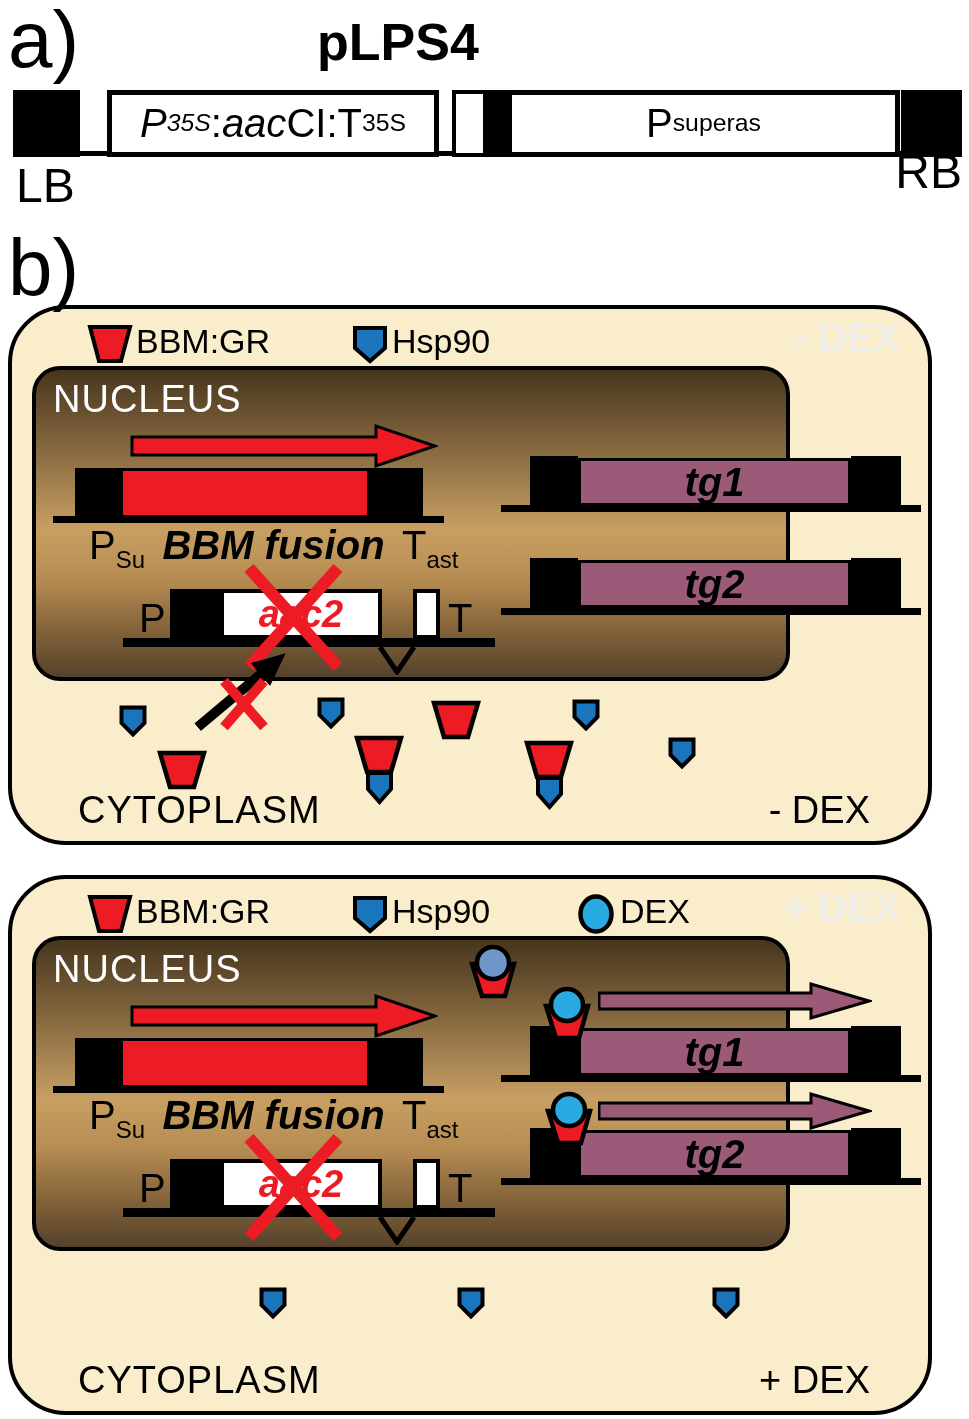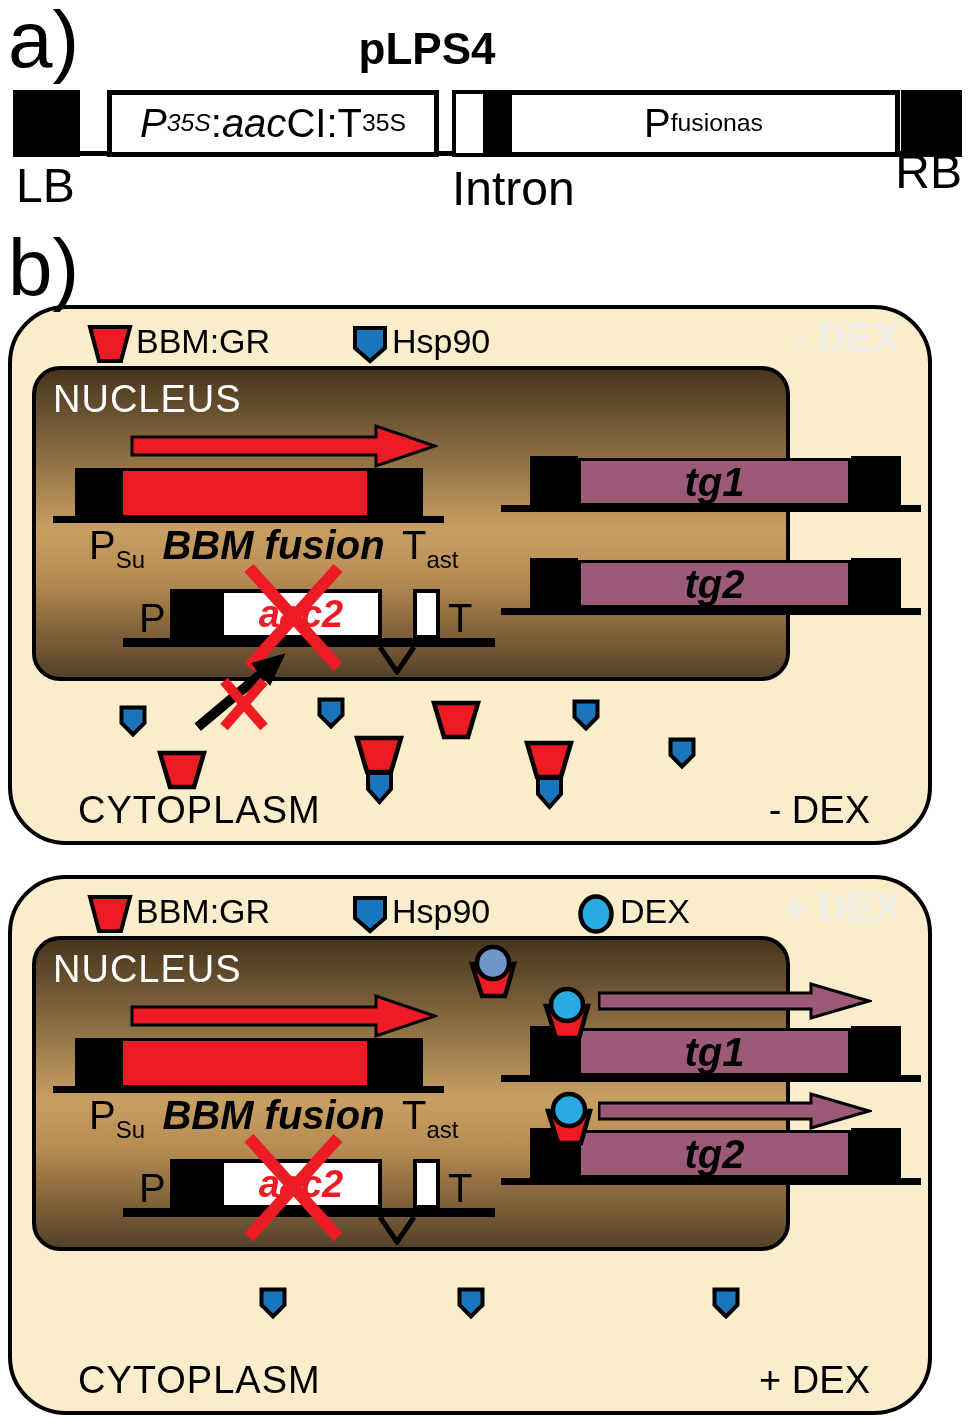--- a/index.html
+++ b/index.html
@@ -8,22 +8,22 @@
   .abs{position:absolute;}
   .big-label{position:absolute;font-size:80px;line-height:1;}
   
   .baseline-a{position:absolute;left:13px;top:151px;width:949px;height:5px;background:#000;}
   .blackbox{position:absolute;background:#000;}
   .cassette{position:absolute;top:90px;height:57px;background:#fff;border:5px solid #000;
             display:flex;align-items:center;justify-content:center;font-size:40px;}
   .cassette sub{font-size:.62em;line-height:1;}
   .it{font-style:italic;}
   .a-lbl{position:absolute;font-size:48px;line-height:1;}
-  .plps4{position:absolute;left:317px;top:24px;width:220px;text-align:center;
-         font-size:44px;font-weight:700;}
+  .plps4{position:absolute;left:317px;top:12px;width:220px;text-align:left;
+         font-size:52px;font-weight:700;}
   
   .cell{position:absolute;left:8px;width:924px;height:540px;background:#FAEDCB;
         border:4px solid #000;border-radius:58px;box-sizing:border-box;}
   .watermark{position:absolute;top:6px;right:28px;font-size:40px;font-weight:700;color:#EFEEE8;}
   .legend-label{position:absolute;font-size:34px;line-height:1;}
   .nucleus{position:absolute;left:20px;top:57px;width:758px;height:315px;border:4px solid #000;
            border-radius:28px;box-sizing:border-box;
            background:linear-gradient(180deg,#47361D 0%,#6E5533 16%,#C89F63 52%,#B68C52 68%,#826239 85%,#55422B 100%);}
   .nucleus-title{position:absolute;left:17px;top:8px;font-size:38px;color:#fff;letter-spacing:1px;}
   .construct-line{position:absolute;background:#000;}
@@ -60,28 +60,27 @@
       <span class="it">aac</span>
       <span>CI:T</span>
       <sub>35S</sub>
   </div>
 
   <div class="whitebox" style="left:452px;top:90px;width:35px;height:67px"></div>
   <div class="blackbox" style="left:487px;top:90px;width:20px;height:67px"></div>
 
   <div class="cassette" style="left:507px;width:383px">
     <span>P</span>
-      <sub>fusion</sub>
+      <sub>super</sub>
       <sub>as</sub>
   </div>
 
   <div class="blackbox" style="left:901px;top:90px;width:61px;height:67px"></div>
 
   <div class="a-lbl" style="left:16px;top:162px">LB</div>
-  <div class="a-lbl" style="left:452px;top:165px">Intron</div>
   <div class="a-lbl" style="right:7px;top:148px">RB</div>
 
   <div class="big-label" style="left:8px;top:228px;z-index:2">b)</div>
 
   <section class="cell" style="top:305px">
     <div class="watermark">- DEX</div>
 
     <svg class="abs" style="left:75px;top:15px" width="46" height="40">
       <polygon points="3,3 43,3 34,37 12,37" stroke="#000" stroke-width="4" fill="#ED1C24"></polygon>
     </svg>

